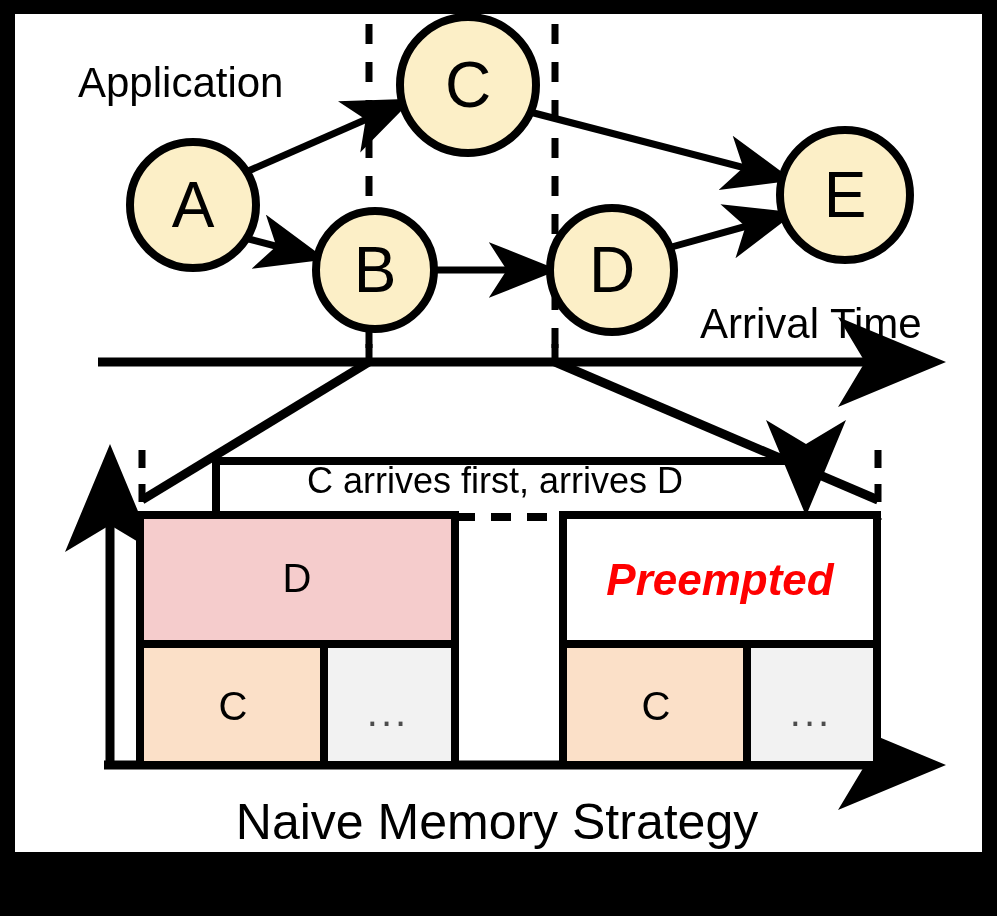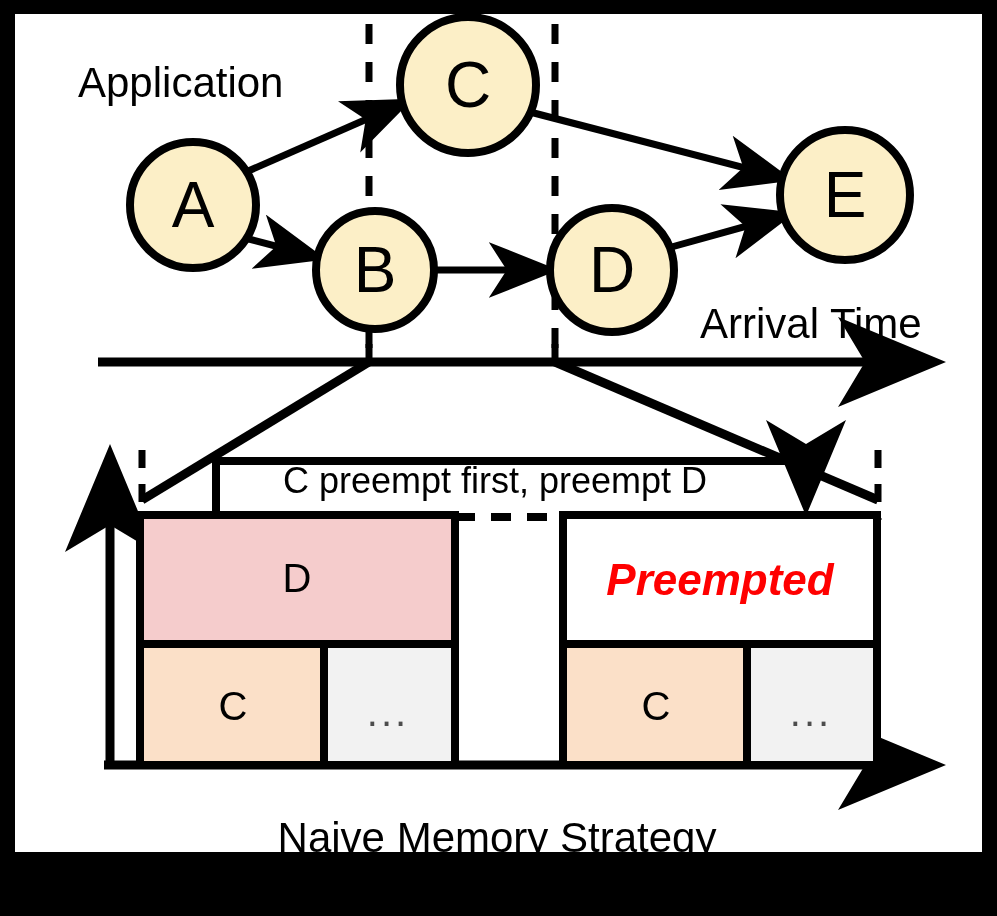--- a/index.html
+++ b/index.html
@@ -39,22 +39,21 @@
     line-height: 1;
   }
   .node-label {
     font-size: 64px;
     letter-spacing: 0px;
   }
   .section-label {
     font-size: 42px;
   }
   .caption-label {
-    font-size: 42px;
-    margin-top: 16px;
+    font-size: 50px;
   }
   .block-label {
     font-size: 40px;
   }
   .dots-label {
     font-size: 40px;
     color: #4d4d4d;
     letter-spacing: 3px;
   }
   .callout-label {
@@ -136,21 +135,21 @@
   <div class="lbl section-label" style="left:78px; top:62px;">Application</div>
 
   <div class="lbl section-label" style="left:700px; top:303px;">Arrival Time</div>
 
   <div class="lbl node-label ctr" style="left:193px; top:205px;">A</div>
   <div class="lbl node-label ctr" style="left:375px; top:270px;">B</div>
   <div class="lbl node-label ctr" style="left:468px; top:85px;">C</div>
   <div class="lbl node-label ctr" style="left:612px; top:270px;">D</div>
   <div class="lbl node-label ctr" style="left:845px; top:195px;">E</div>
 
-  <div class="lbl callout-label ctr" style="left:495px; top:481px;">C preempt first, preempt D</div>
+  <div class="lbl callout-label ctr" style="left:495px; top:481px;">C arrives first, arrives D</div>
 
   <div class="lbl block-label ctr" style="left:297px; top:578px;">D</div>
   <div class="lbl block-label ctr" style="left:233px; top:706px;">C</div>
   <div class="lbl dots-label ctr" style="left:388px; top:712px;">...</div>
 
   <div class="lbl preempted-label ctr" style="left:720px; top:580px;">Preempted</div>
   <div class="lbl block-label ctr" style="left:656px; top:706px;">C</div>
   <div class="lbl dots-label ctr" style="left:811px; top:712px;">...</div>
 
   <div class="lbl caption-label ctr" style="left:497px; top:822px;">Naive Memory Strategy</div>

